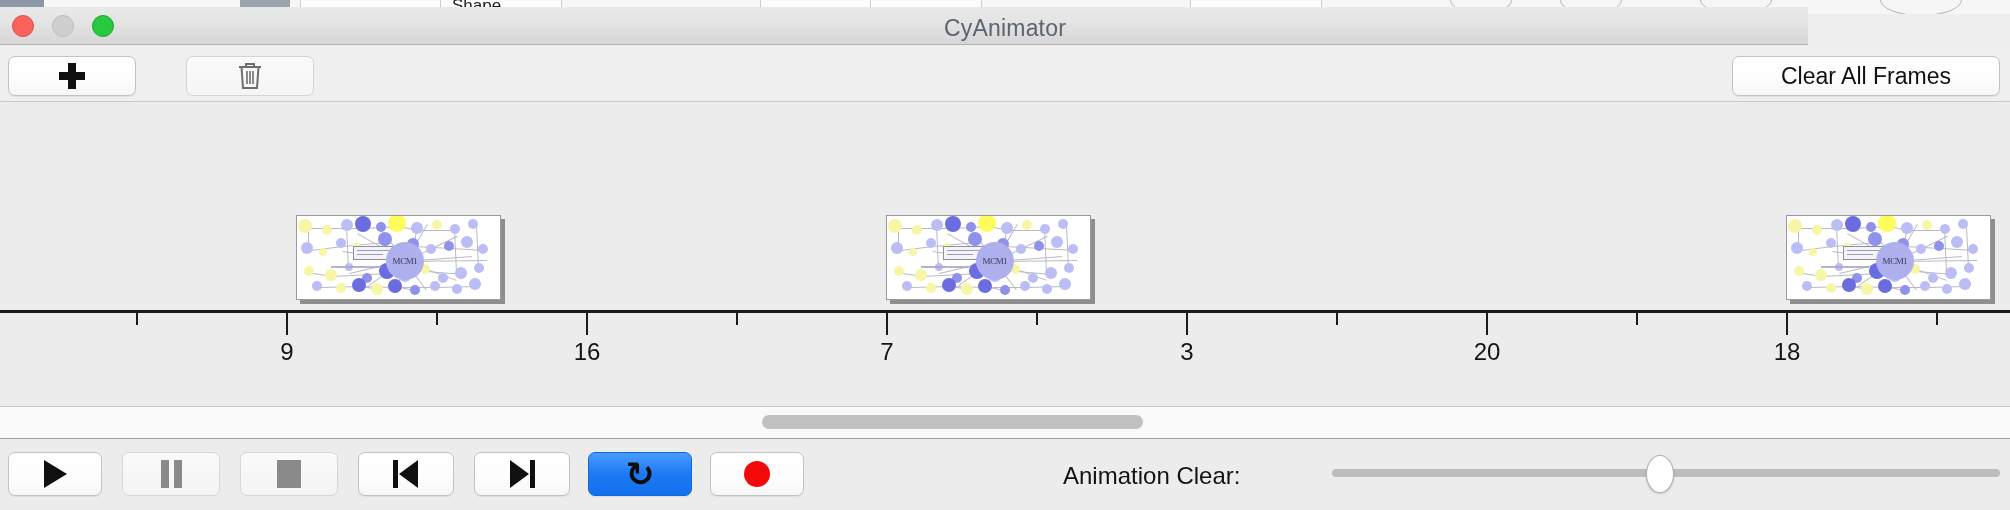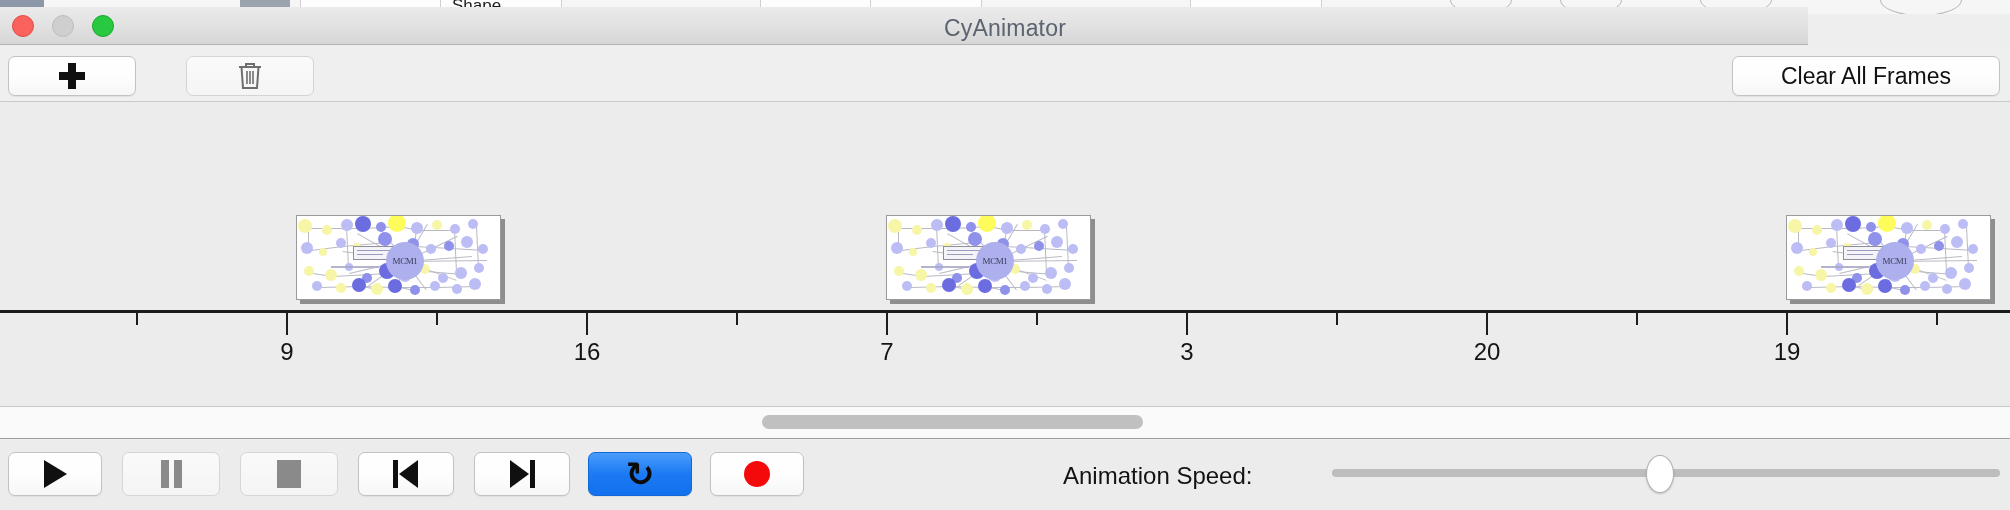--- a/index.html
+++ b/index.html
@@ -719,21 +719,21 @@
         <div class="tick major" style="left: 886px;"></div>
         <div class="tick-label" style="left: 887px;">7</div>
         <div class="tick minor" style="left: 1036px;"></div>
         <div class="tick major" style="left: 1186px;"></div>
         <div class="tick-label" style="left: 1187px;">3</div>
         <div class="tick minor" style="left: 1336px;"></div>
         <div class="tick major" style="left: 1486px;"></div>
         <div class="tick-label" style="left: 1487px;">20</div>
         <div class="tick minor" style="left: 1636px;"></div>
         <div class="tick major" style="left: 1786px;"></div>
-        <div class="tick-label" style="left: 1787px;">19</div>
+        <div class="tick-label" style="left: 1787px;">18</div>
         <div class="tick minor" style="left: 1936px;"></div>
       </div>
   </div>
 
   <div class="scrollbar">
     <div class="scroll-thumb" id="scroll-thumb" style="left: 762px; width: 381px;"></div>
   </div>
 
   <div class="controlbar">
     <div class="cbtn" style="left:8px; width:94px;">
@@ -750,20 +750,20 @@
     </div>
     <div class="cbtn" style="left:474px; width:96px;">
       <span class="ico-next"></span>
     </div>
     <div class="cbtn active" style="left:588px; width:104px;">
       <span class="ico-loop">↻</span>
     </div>
     <div class="cbtn" style="left:710px; width:94px;">
       <span class="ico-record"></span>
     </div>
-    <div class="speed-label">Animation Speed:</div>
+    <div class="speed-label">Animation Clear:</div>
     <div class="slider">
       <div class="slider-track"></div>
       <div class="slider-thumb" id="slider-thumb" style="left: 49%;"></div>
     </div>
   </div>
 
 </div>
 
 </body></html>

